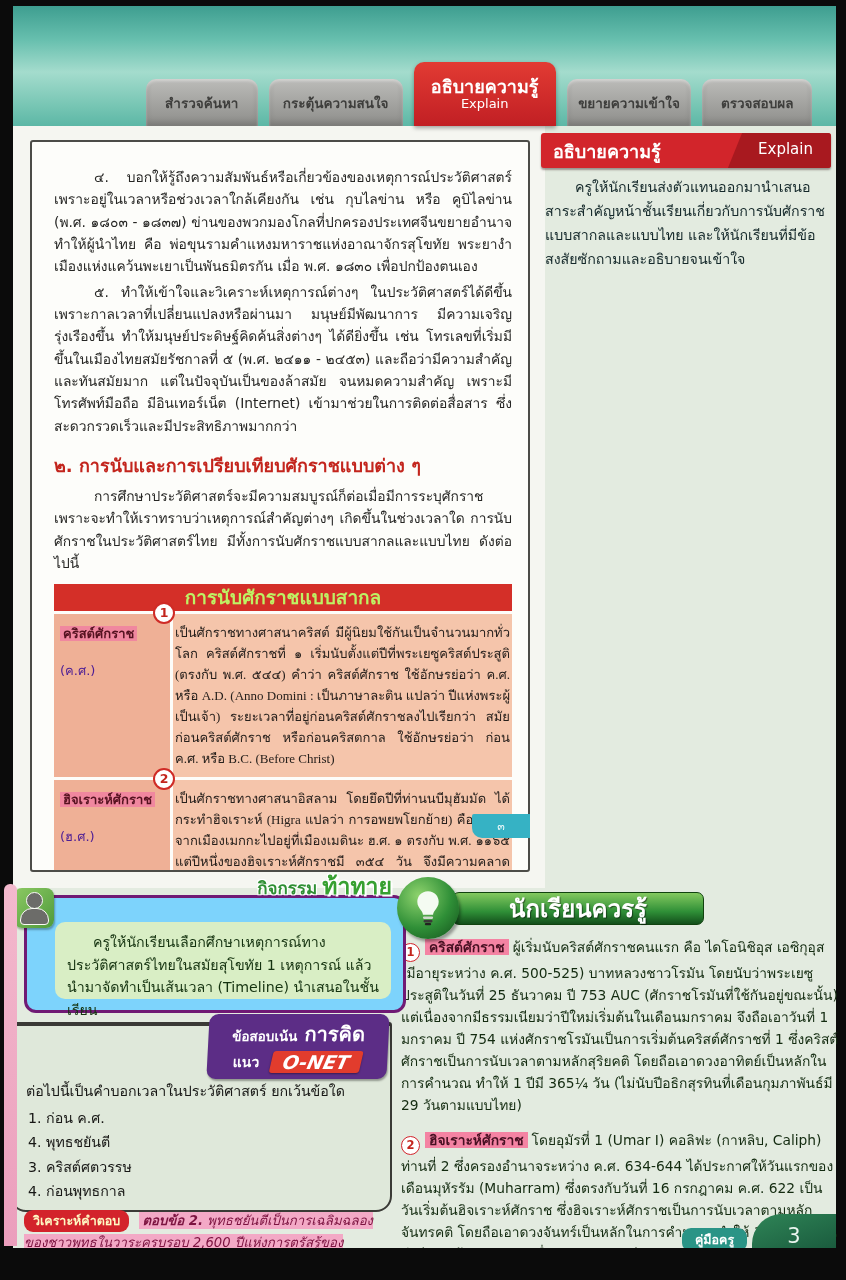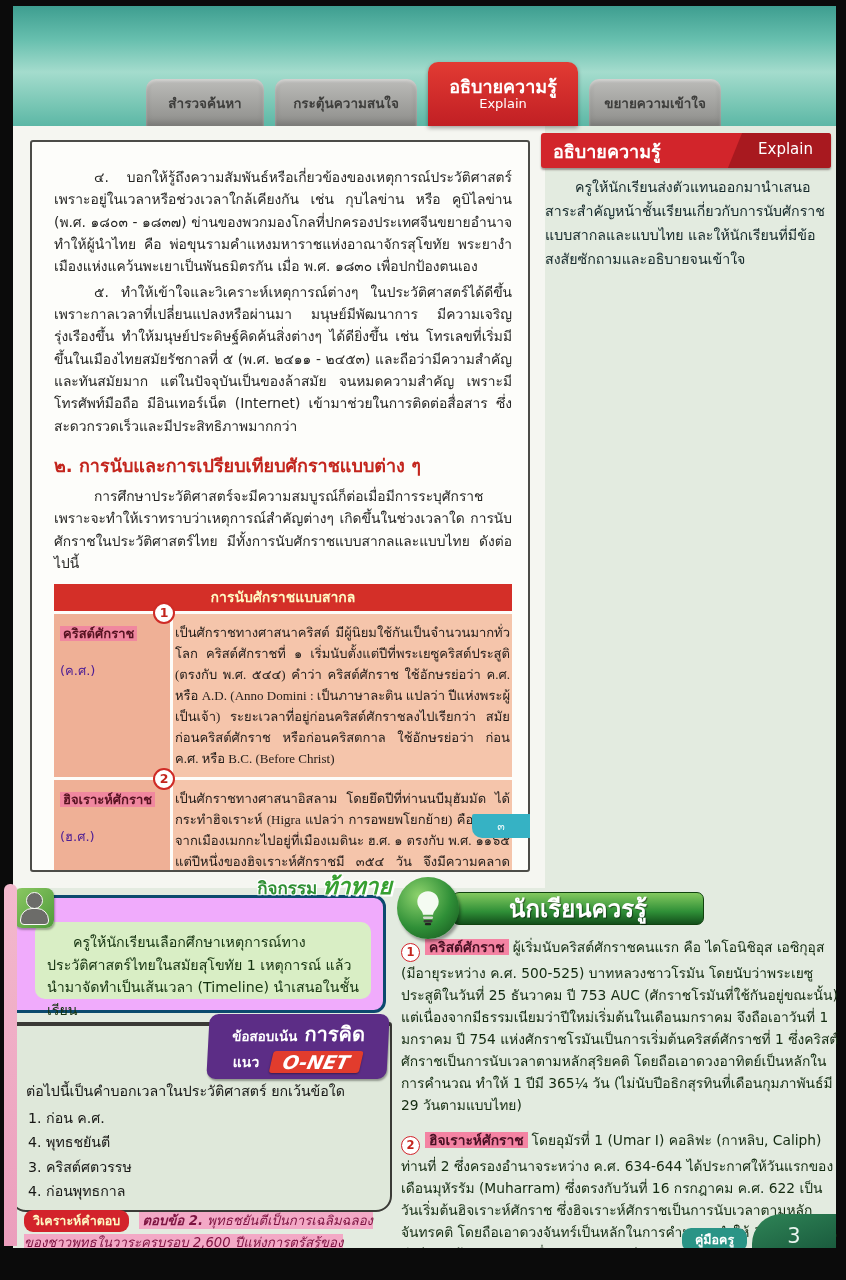--- a/index.html
+++ b/index.html
@@ -19,21 +19,21 @@
   .tab.active{width:150px;height:64px;background:linear-gradient(180deg,#e23b33,#c11f24);color:#fff;
        flex-direction:column;box-shadow:0 2px 4px rgba(0,0,0,.35);}
   .tab.active .t-main{font-size:18px;font-weight:bold;line-height:1.1;}
   .tab.active .sub{font-size:13px;font-weight:normal;}
   
   .main-panel{position:absolute;left:30px;top:140px;width:500px;height:732px;background:#fdfdfa;
        border:2px solid #4c4c48;border-radius:3px;padding:24px 16px 0 22px;box-sizing:border-box;overflow:hidden;}
   .para{margin:0 0 3px 0;font-size:13.8px;line-height:1.62;color:#262624;text-align:justify;text-indent:40px;}
   .section-heading{margin:14px 0 5px 0;color:#c3251d;font-size:18px;font-weight:bold;}
   .ntable{margin-top:9px;}
-  .ntable-header{height:27px;background:#d42f28;color:#fef9c3;font-size:14px;font-weight:bold;
+  .ntable-header{height:27px;background:#d42f28;color:#bef264;font-size:19px;font-weight:bold;
        display:flex;align-items:center;justify-content:center;}
   .trow{display:flex;gap:3px;margin-top:3px;position:relative;}
   .tcell-l{width:116px;background:#efb096;padding:9px 6px;box-sizing:border-box;font-size:13px;color:#3c1c12;position:relative;}
   .term-hl{background:#f0879f;padding:0 3px;font-weight:bold;color:#551220;}
   .abbr{margin-top:16px;color:#4c1d95;}
   .tcell-r{flex:1;background:#f5c5ab;padding:8px 2px;box-sizing:border-box;font-size:13px;line-height:1.62;
        color:#27201c;text-align:justify;font-family:Liberation Serif, serif;}
   .circle-num{position:absolute;top:-12px;right:-5px;width:22px;height:22px;background:#fff;border:2px solid #cf2b26;
        border-radius:50%;color:#c3251d;font-size:12.5px;font-weight:bold;display:flex;align-items:center;
        justify-content:center;z-index:2;box-sizing:border-box;}
@@ -44,24 +44,24 @@
        overflow:hidden;box-shadow:0 2px 2px rgba(40,15,15,.4);}
   .sb-header .skew{position:absolute;right:-16px;top:0;width:112px;height:100%;background:#a8191f;transform:skewX(-22deg);}
   .sb-header .th{position:absolute;left:12px;top:4px;color:#fff;font-size:18px;font-weight:bold;}
   .sb-header .en{position:absolute;right:18px;top:7px;color:#fff;font-size:15px;}
   .sb-body{position:absolute;left:545px;top:176px;width:292px;font-size:14.2px;line-height:1.68;color:#14282a;
        text-indent:30px;margin:0;}
   
   .act-header{position:absolute;left:140px;top:868px;width:252px;text-align:right;z-index:3;}
   .act-header .a1{color:#2f8f33;font-size:17px;font-weight:bold;
        text-shadow:-1px -1px 0 #fff,1px -1px 0 #fff,-1px 1px 0 #fff,1px 1px 0 #fff;}
-  .act-header .a2{color:#37a031;font-size:23px;font-weight:bold;font-style:italic;
+  .act-header .a2{color:#37a031;font-size:23px;font-weight:bold;
        text-shadow:-1px -1px 0 #fff,1px -1px 0 #fff,-1px 1px 0 #fff,2px 2px 0 #fff;}
-  .act-box{position:absolute;left:4px;top:895px;width:382px;height:118px;background:#f0abfc;
-       border:3px solid #0c4a6e;border-radius:12px;box-sizing:border-box;z-index:1;}
+  .act-box{position:absolute;left:24px;top:895px;width:382px;height:118px;background:#7dd3fc;
+       border:3px solid #701a75;border-radius:12px;box-sizing:border-box;z-index:1;}
   .person-badge{position:absolute;left:14px;top:888px;width:40px;height:40px;z-index:3;
        background:linear-gradient(135deg,#8cc963,#4f9a3b);border-radius:8px;box-shadow:1px 2px 2px rgba(0,0,0,.3);}
   .person-badge::before{content:"";position:absolute;left:12px;top:4px;width:15px;height:15px;background:#6c6c69;
        border:1px solid #fbfbf7;border-radius:50%;}
   .person-badge::after{content:"";position:absolute;left:6px;top:20px;width:27px;height:15px;background:#6c6c69;
        border:1px solid #fbfbf7;border-radius:12px 12px 4px 4px;}
   .act-inner{position:absolute;left:28px;right:12px;top:24px;bottom:11px;background:#d9eec5;border-radius:10px;
        padding:9px 12px;font-size:14.2px;line-height:1.6;color:#14320f;text-indent:26px;box-sizing:border-box;}
   
   .onet-box{position:absolute;left:10px;top:1022px;width:382px;height:190px;background:#dfe8da;
@@ -122,20 +122,23 @@
     <div class="tab t1">
       <span>กระตุ้นความสนใจ</span>
     </div>
     <div class="tab active">
       <span class="t-main">อธิบายความรู้</span>
       <span class="sub">Explain</span>
     </div>
     <div class="tab t4">
       <span>ขยายความเข้าใจ</span>
     </div>
+    <div class="tab t5">
+      <span>ตรวจสอบผล</span>
+    </div>
   </div>
 
   <div class="main-panel">
     <p class="para">๔. บอกให้รู้ถึงความสัมพันธ์หรือเกี่ยวข้องของเหตุการณ์ประวัติศาสตร์ เพราะอยู่ในเวลาหรือช่วงเวลาใกล้เคียงกัน เช่น กุบไลข่าน หรือ คูบิไลข่าน (พ.ศ. ๑๘๐๓ - ๑๘๓๗) ข่านของพวกมองโกลที่ปกครองประเทศจีนขยายอำนาจ ทำให้ผู้นำไทย คือ พ่อขุนรามคำแหงมหาราชแห่งอาณาจักรสุโขทัย พระยางำเมืองแห่งแคว้นพะเยาเป็นพันธมิตรกัน เมื่อ พ.ศ. ๑๘๓๐ เพื่อปกป้องตนเอง</p>
     <p class="para">๕. ทำให้เข้าใจและวิเคราะห์เหตุการณ์ต่างๆ ในประวัติศาสตร์ได้ดีขึ้นเพราะกาลเวลาที่เปลี่ยนแปลงหรือผ่านมา มนุษย์มีพัฒนาการ มีความเจริญรุ่งเรืองขึ้น ทำให้มนุษย์ประดิษฐ์คิดค้นสิ่งต่างๆ ได้ดียิ่งขึ้น เช่น โทรเลขที่เริ่มมีขึ้นในเมืองไทยสมัยรัชกาลที่ ๕ (พ.ศ. ๒๔๑๑ - ๒๔๕๓) และถือว่ามีความสำคัญและทันสมัยมาก แต่ในปัจจุบันเป็นของล้าสมัย จนหมดความสำคัญ เพราะมีโทรศัพท์มือถือ มีอินเทอร์เน็ต (Internet) เข้ามาช่วยในการติดต่อสื่อสาร ซึ่งสะดวกรวดเร็วและมีประสิทธิภาพมากกว่า</p>
     <h2 class="section-heading">๒. การนับและการเปรียบเทียบศักราชแบบต่าง ๆ</h2>
     <p class="para">การศึกษาประวัติศาสตร์จะมีความสมบูรณ์ก็ต่อเมื่อมีการระบุศักราช เพราะจะทำให้เราทราบว่าเหตุการณ์สำคัญต่างๆ เกิดขึ้นในช่วงเวลาใด การนับศักราชในประวัติศาสตร์ไทย มีทั้งการนับศักราชแบบสากลและแบบไทย ดังต่อไปนี้</p>
 
     <div class="ntable">
       <div class="ntable-header">การนับศักราชแบบสากล</div>

